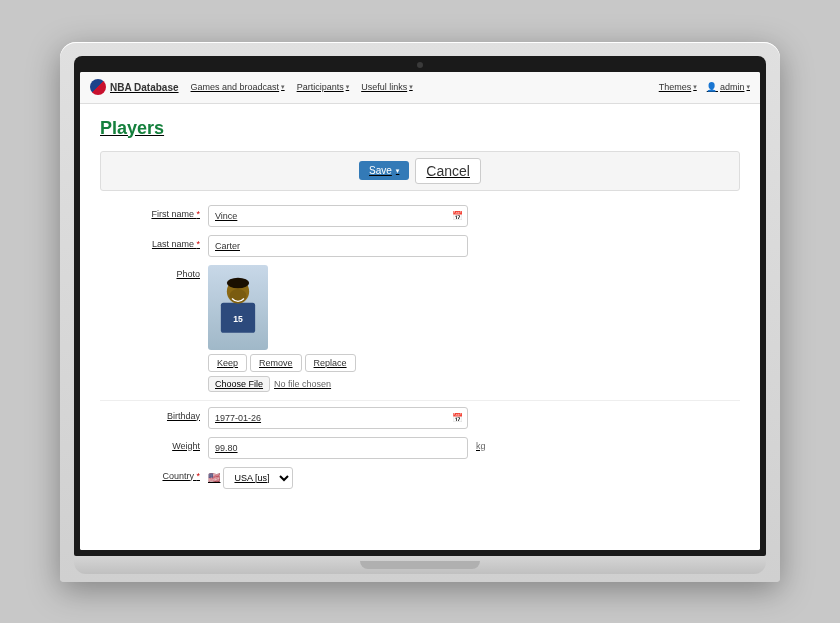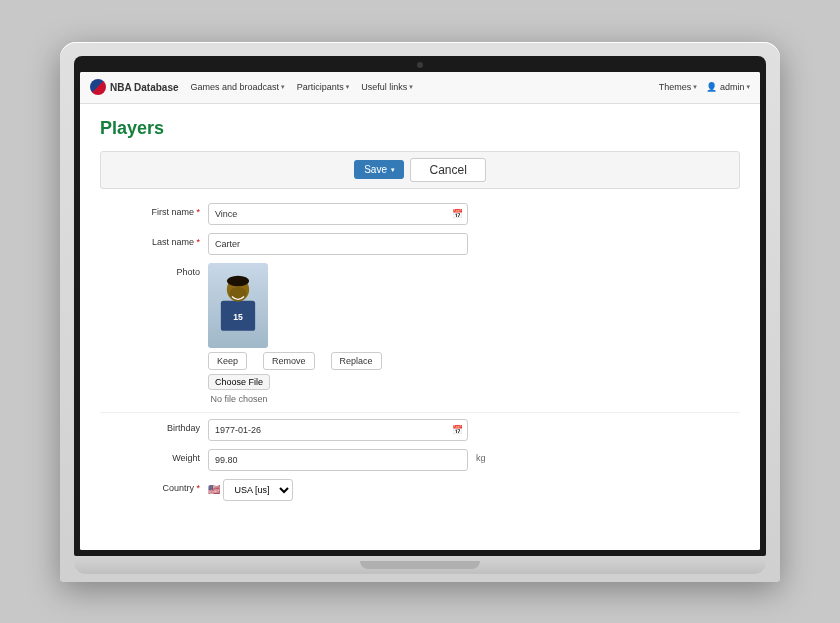--- a/index.html
+++ b/index.html
@@ -44,20 +44,21 @@
       margin-bottom: 4px;
     }
     .laptop-screen {
       width: 100%;
       flex: 1;
       background: #fff;
       border-radius: 2px;
       overflow: hidden;
       display: flex;
       flex-direction: column;
+      text-decoration: underline;
     }
     .laptop-bottom {
       width: 100%;
       height: 18px;
       background: linear-gradient(180deg, #d5d5d5 0%, #c0c0c0 100%);
       border-radius: 0 0 12px 12px;
       display: flex;
       justify-content: center;
       align-items: center;
     }
@@ -150,22 +151,22 @@
       align-items: center;
       gap: 4px;
     }
     .btn-save .caret {
       font-size: 7px;
     }
     .btn-cancel {
       background: #fff;
       color: #333;
       border: 1px solid #ccc;
-      padding: 4px 18px;
-      font-size: 12px;
+      padding: 4px 10px;
+      font-size: 14px;
       border-radius: 3px;
       cursor: pointer;
     }
 
     
     .form-section {
       width: 100%;
     }
     .form-row {
       display: flex;
@@ -233,38 +234,37 @@
       border-radius: 3px;
       overflow: hidden;
       display: flex;
       align-items: center;
       justify-content: center;
       position: relative;
     }
 
     .photo-buttons {
       display: flex;
-      gap: 16px;
+      gap: 3px;
     }
     .btn-photo {
       padding: 3px 8px;
       font-size: 9px;
       border: 1px solid #ccc;
       background: #fff;
       border-radius: 3px;
       cursor: pointer;
       color: #333;
     }
     .file-choose {
       display: flex;
       align-items: center;
       gap: 4px;
       font-size: 9px;
       color: #666;
-      flex-direction: column;
     }
     .btn-choose {
       padding: 2px 6px;
       font-size: 9px;
       border: 1px solid #ccc;
       background: #f5f5f5;
       border-radius: 3px;
       cursor: pointer;
     }
 

